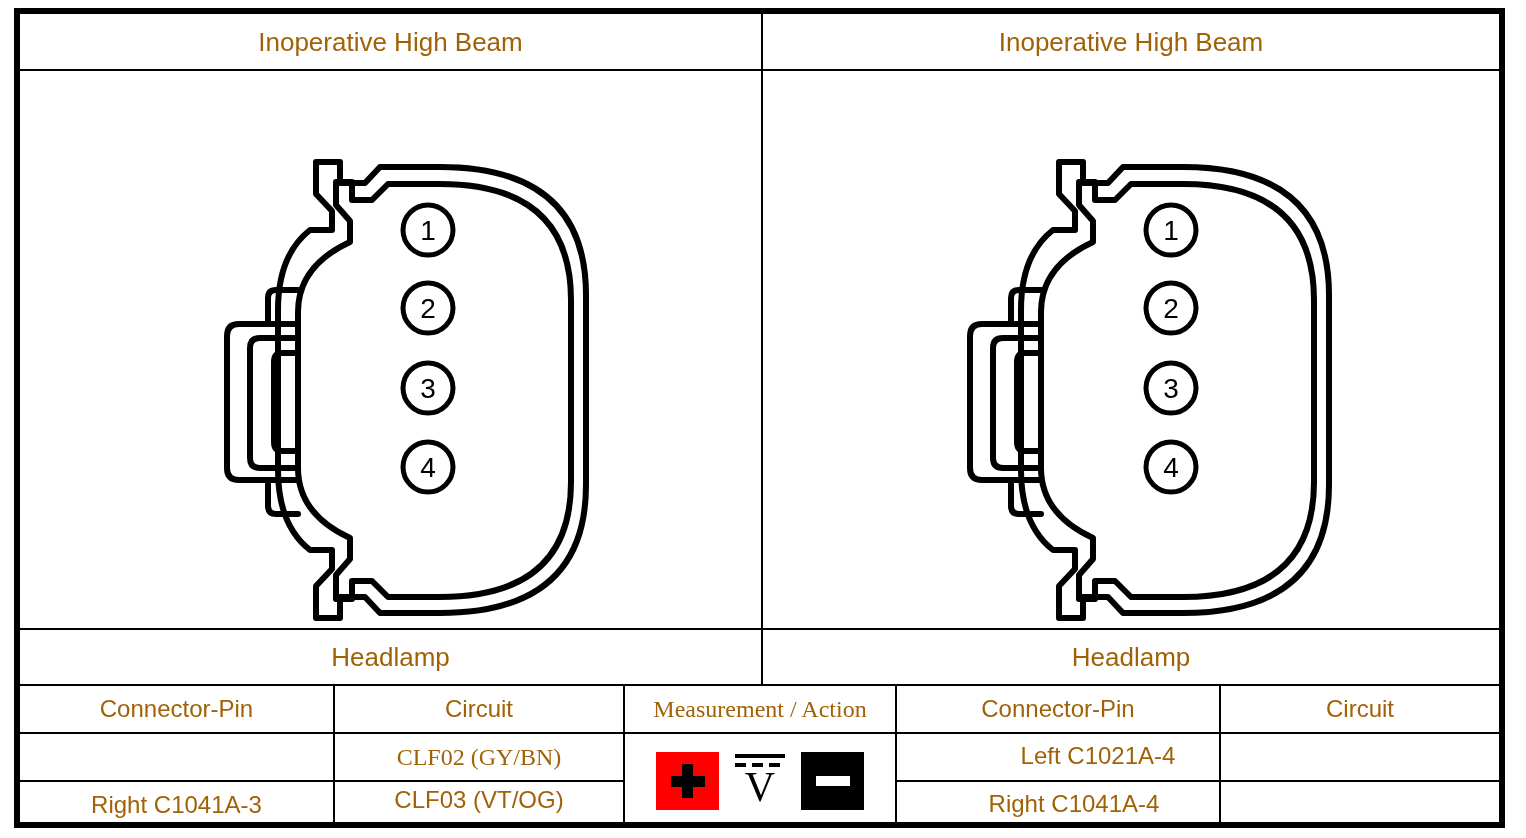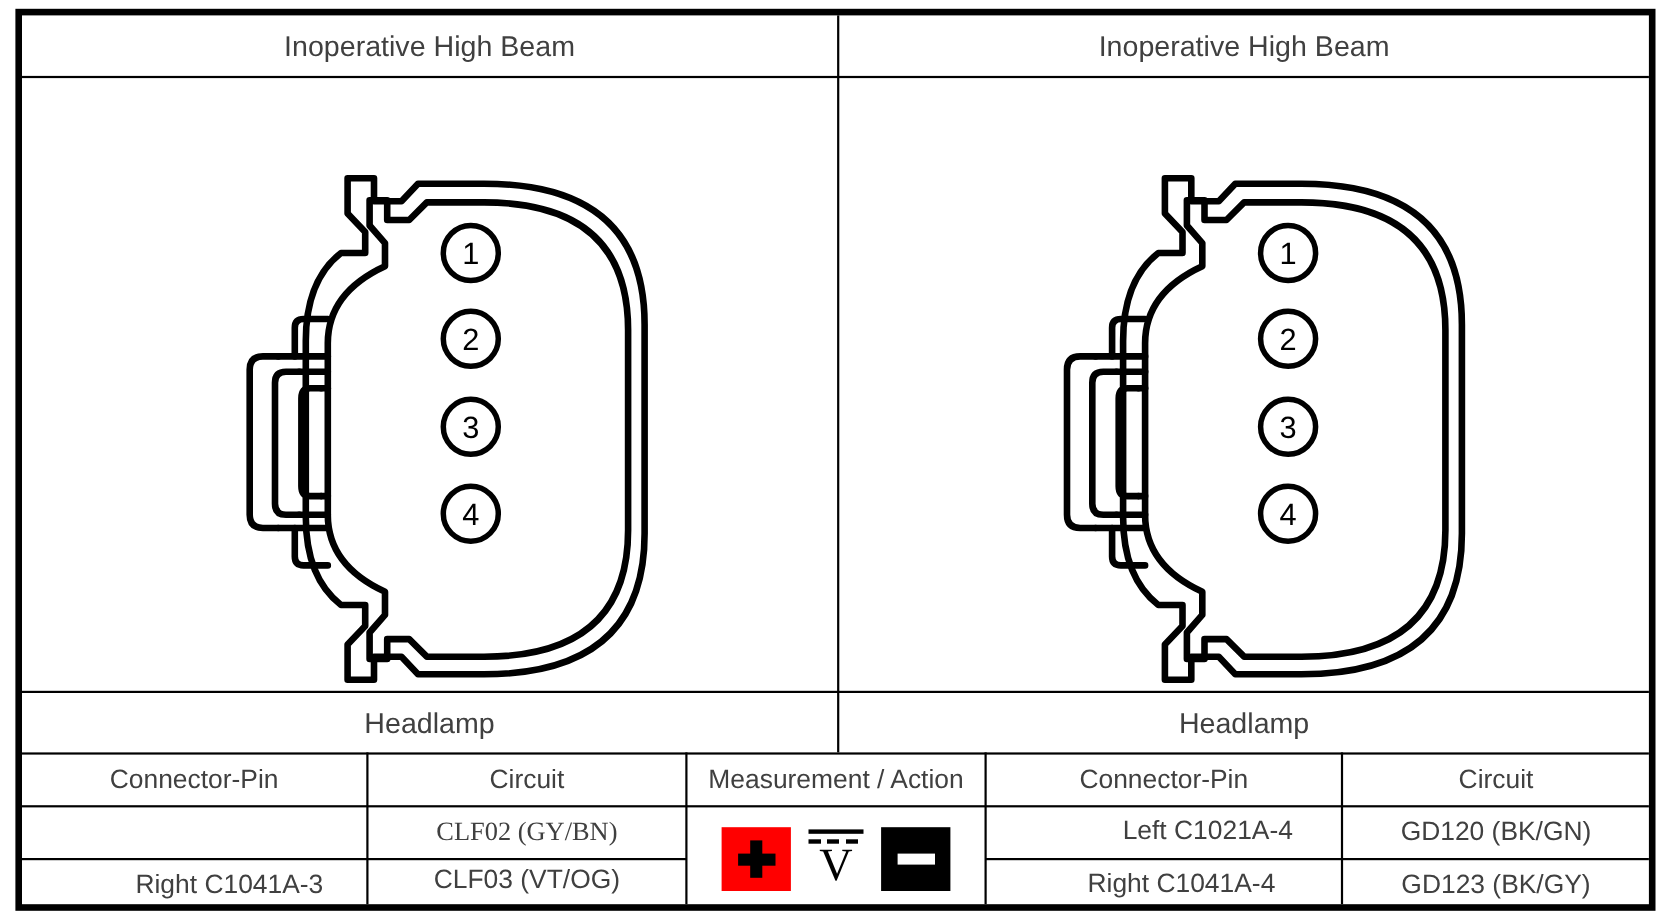--- a/index.html
+++ b/index.html
@@ -43,21 +43,21 @@
   }
   
   .cell {
     position: absolute;
     display: flex;
     align-items: center;
     justify-content: center;
     text-align: center;
     font-size: 25px;
     line-height: 1.1;
-    color: #404040;
+    color: #a16207;
     white-space: nowrap;
   }
   .cell.title { font-size: 26px; }
   .cell.hdr   { font-size: 24px; border-radius: 19px; }
   .cell.body  { font-size: 24px; }
 
   
   .connector {
     position: absolute;
     top: 70px;
@@ -357,41 +357,39 @@
   </div>
 
   <div class="cell title" style="left:20px; top:630px; width:741px; height:54px;">Headlamp</div>
   <div class="cell title" style="left:763px; top:630px; width:736px; height:54px;">Headlamp</div>
 
   <div class="cell hdr" style="left:20px; top:686px; width:313px; height:46px;">Connector-Pin</div>
   <div class="cell hdr" style="left:335px; top:686px; width:288px; height:46px;">Circuit</div>
 
   <div class="cell body" style="left:335px; top:734px; width:288px; height:46px;font-family:Liberation Serif, serif;">CLF02 (GY/BN)</div>
 
-  <div class="cell body" style="left:20px; top:782px; width:313px; height:46px;padding-left:32px;">Right C1041A-3</div>
+  <div class="cell body" style="left:20px; top:782px; width:313px; height:46px;">Right C1041A-3</div>
   <div class="cell body" style="left:335px; top:782px; width:288px; height:36px;">CLF03 (VT/OG)</div>
 
-  <div class="cell hdr" style="left:625px; top:686px; width:270px; height:46px;">Measurement / Action</div>
+  <div class="cell hdr" style="left:625px; top:686px; width:270px; height:46px;font-family:Liberation Serif, serif;">Measurement / Action</div>
 
   <div class="meas-icons" style="left:625px; top:734px; width:270px; height:94px;">
     <div class="sq sq-plus">
       <span class="plus-h"></span>
       <span class="plus-v"></span>
     </div>
     <div class="dcv">
       <span class="dcv-solid"></span>
       <span class="dcv-dash"></span>
       <span class="dcv-v">V</span>
     </div>
     <div class="sq sq-minus">
       <span class="minus-bar"></span>
     </div>
   </div>
 
   <div class="cell hdr" style="left:897px; top:686px; width:322px; height:46px;">Connector-Pin</div>
   <div class="cell hdr" style="left:1221px; top:686px; width:278px; height:46px;">Circuit</div>
 
   <div class="cell body" style="left:897px; top:734px; width:322px; height:44px;padding-left:40px;">Left C1021A-4</div>
-  <div class="cell body" style="left:1221px; top:734px; width:278px; height:46px;">GD120 (BK/GN)</div>
 
   <div class="cell body" style="left:897px; top:782px; width:322px; height:44px;margin-left:16px;">Right C1041A-4</div>
-  <div class="cell body" style="left:1221px; top:782px; width:278px; height:46px;">GD123 (BK/GY)</div>
 </div>
 
 </body></html>

